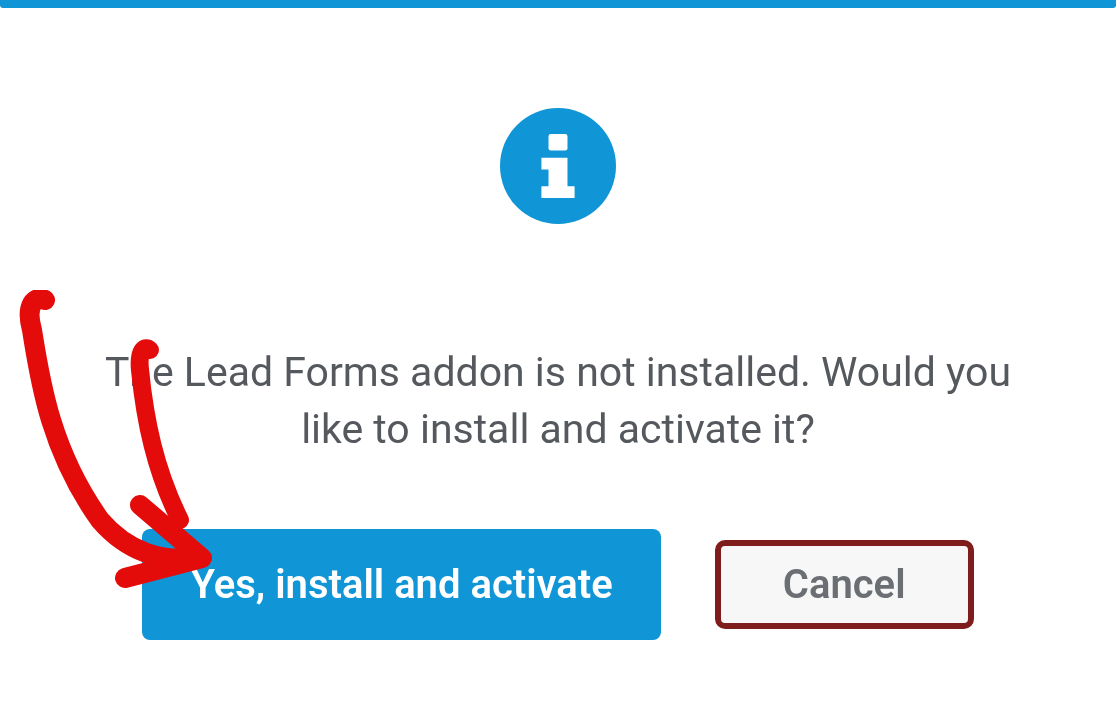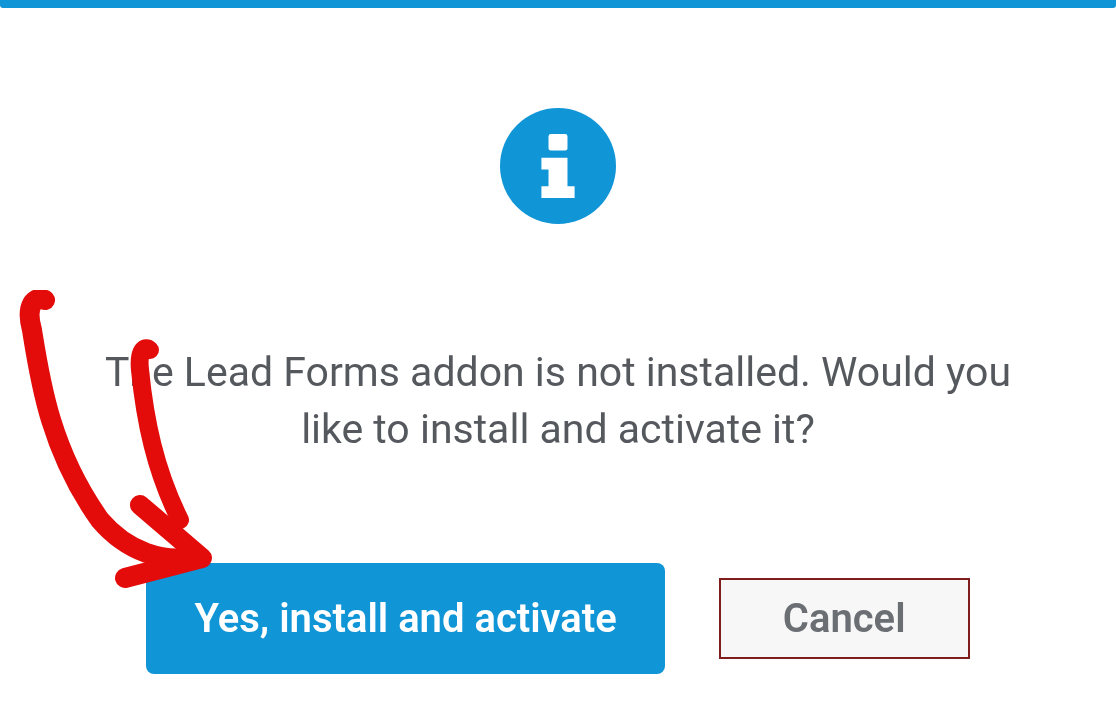--- a/index.html
+++ b/index.html
@@ -48,41 +48,40 @@
       line-height: 1.4;
       font-weight: 400;
       margin-bottom: 70px;
       max-width: 960px;
     }
     .button-row {
       display: flex;
       gap: 54px;
       align-items: center;
       justify-content: center;
-      margin-top: 34px;
     }
     .btn-primary {
       background: #1095d6;
       color: #ffffff;
       border: none;
       font-size: 40px;
       font-weight: 600;
       padding: 32px 48px;
       border-radius: 8px;
       cursor: pointer;
       font-family: inherit;
     }
     .btn-secondary {
       background: #f7f7f7;
       color: #6b6f74;
-      border: 2px solid #7f1d1d;
+      border: 6px solid #7f1d1d;
       font-size: 40px;
       font-weight: 600;
       padding: 15px 62px;
-      border-radius: 0;
+      border-radius: 10px;
       cursor: pointer;
       font-family: inherit;
     }
     .annotation-arrow {
       position: absolute;
       top: 290px;
       left: 10px;
       pointer-events: none;
     }
   </style>

